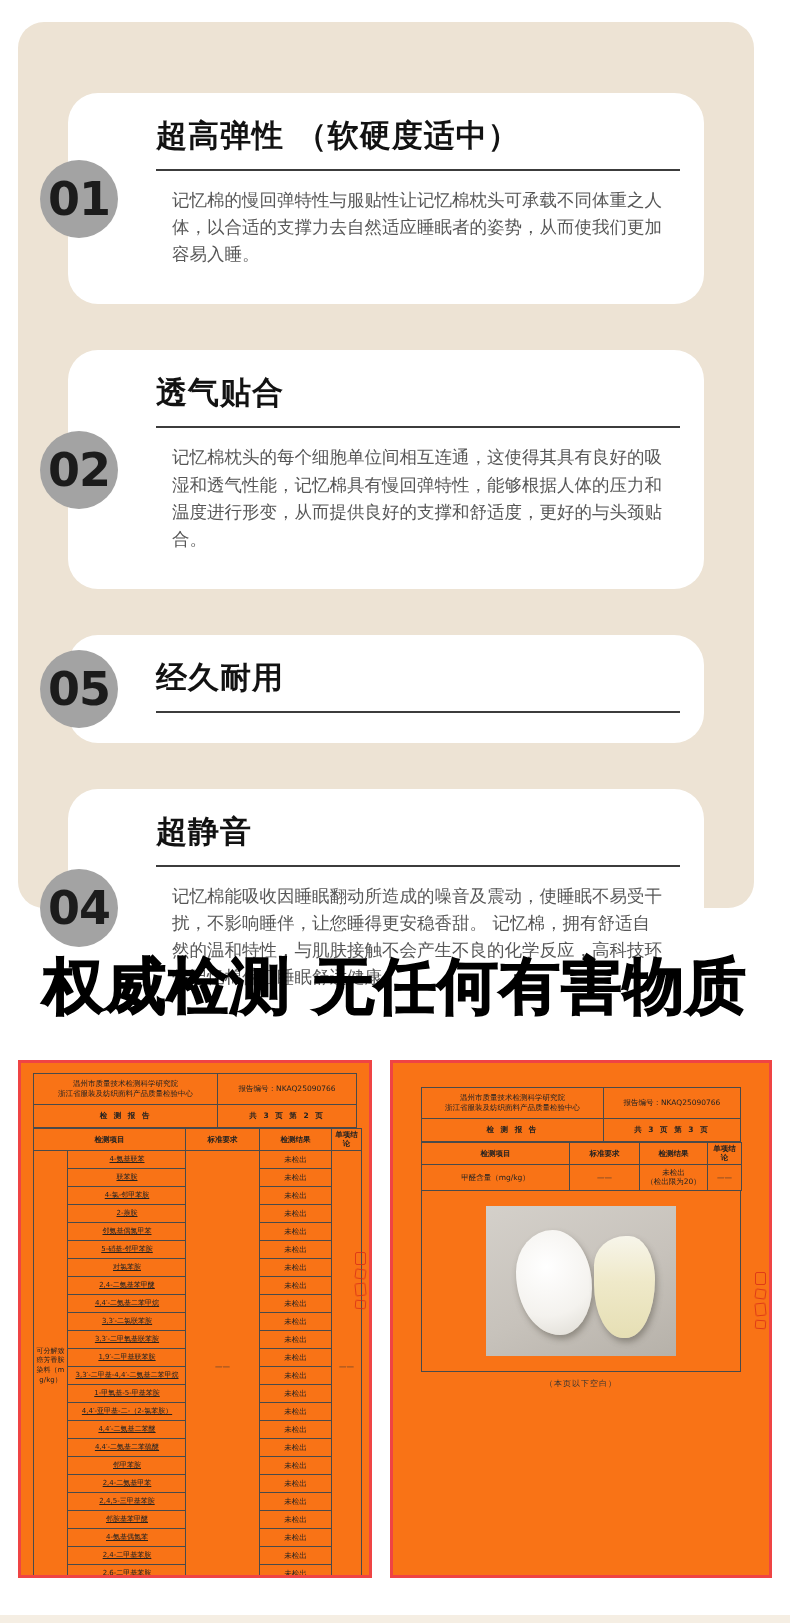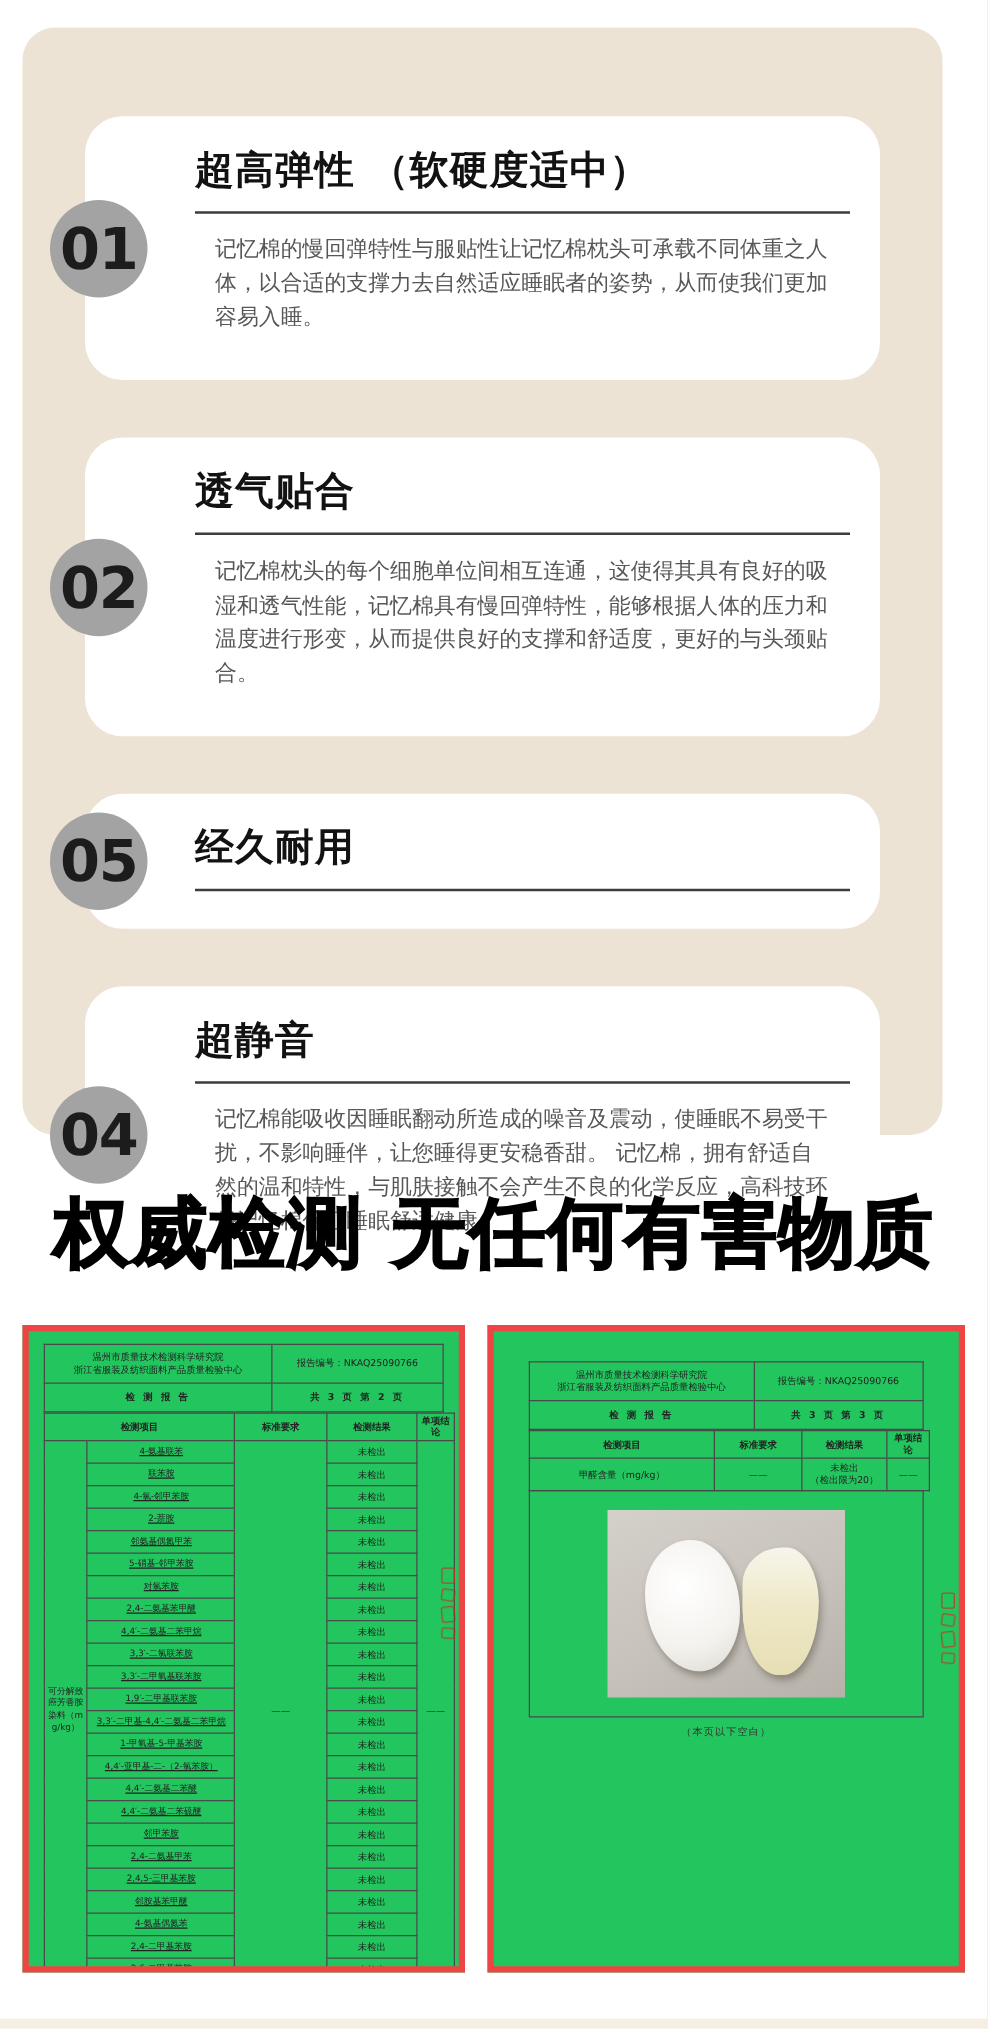--- a/index.html
+++ b/index.html
@@ -40,21 +40,21 @@
     font-size:61px;font-weight:900;color:#000;letter-spacing:1px;
     -webkit-text-stroke:1.5px #000;
     white-space:nowrap;
   }
   
   .reports{
     position:absolute;top:1060px;left:18px;width:754px;height:518px;
     display:flex;gap:18px;
   }
   .doc{
-    background:#22c55e;border:5px solid #ef4444;box-sizing:border-box;
+    background:#f97316;border:3px solid #ef4444;box-sizing:border-box;
     position:relative;height:518px;overflow:hidden;
   }
   .doc-left{width:354px;padding:10px 12px;}
   .doc-right{width:382px;padding:24px 28px;}
   table{border-collapse:collapse;width:100%;table-layout:fixed;color:#222;}
   td{border:1px solid #4a4a4a;text-align:center;padding:1px 2px;
      font-size:7.5px;line-height:1.25;vertical-align:middle;
      overflow:hidden;word-break:break-all;}
   .hdr-table td{height:28px;}
   .hdr-table .inst div{font-size:7.5px;line-height:1.35;}

